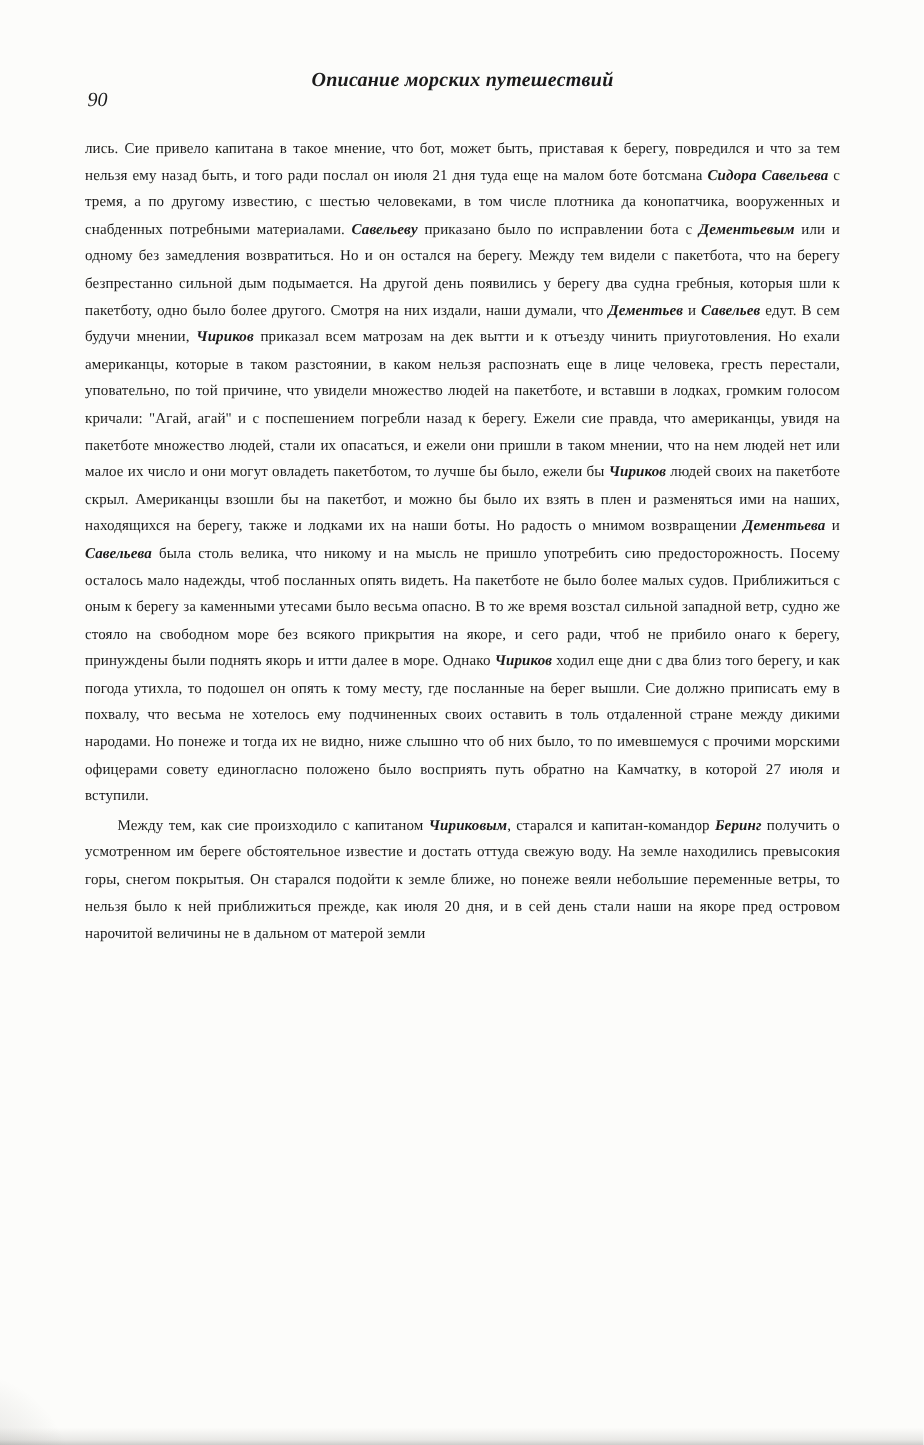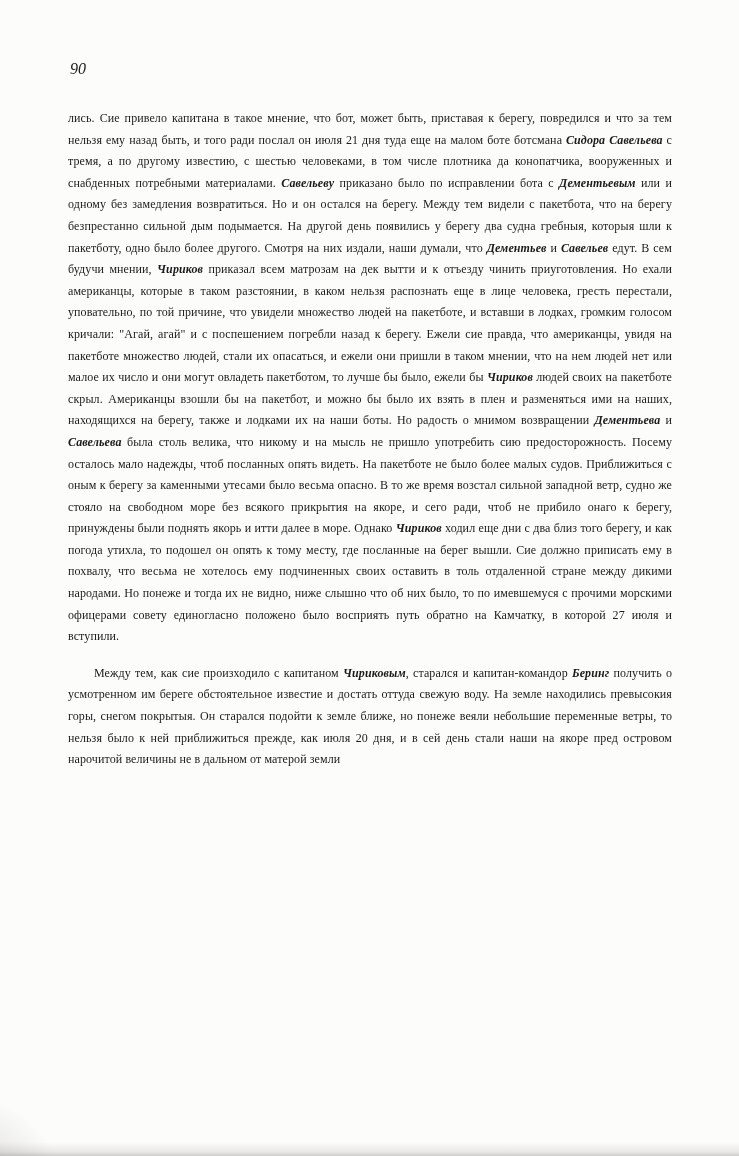--- a/index.html
+++ b/index.html
@@ -24,40 +24,40 @@
   }
   .page-header {
     position: relative;
     height: 22px;
     margin-bottom: 30px;
     font-size: 16px;
   }
   .page-number {
     position: absolute;
     left: 2px;
-    top: 4px;
+    top: 16px;
     font-style: italic;
     font-weight: 400;
   }
   .running-title {
     display: block;
     text-align: center;
     font-style: italic;
     font-weight: 700;
     letter-spacing: 0.2px;
   }
   .body-text p.para {
     margin: 0;
     font-size: 12px;
     line-height: 21.6px;
     text-align: justify;
     letter-spacing: 0.1px;
   }
   .body-text p.para + p.para {
-    margin-top: 15px;
+    margin-top: 2px;
   }
   .body-text p.para.indent {
     text-indent: 26px;
   }
   .name-italic {
     font-style: italic;
     font-weight: 700;
   }
   
   .scan-edge-bottom {
@@ -79,20 +79,21 @@
     pointer-events: none;
   }
 </style>
 </head>
 <body>
 
 <div class="scan">
   <div class="page-inner">
     <div class="page-header">
       <span class="page-number">90</span>
+      <span class="running-title">Описание морских путешествий</span>
     </div>
     <div class="body-text" id="body-text">
         <p class="para"><span>лись. Сие привело капитана в такое мнение, что бот, может быть, приставая к берегу, повредился и что за тем нельзя ему назад быть, и того ради послал он июля 21 дня туда еще на малом боте ботсмана </span><span class="name-italic">Сидора Савельева</span><span> с тремя, а по другому известию, с шестью человеками, в том числе плотника да конопатчика, вооруженных и снабденных потребными материалами. </span><span class="name-italic">Савельеву</span><span> приказано было по исправлении бота с </span><span class="name-italic">Дементьевым</span><span> или и одному без замедления возвратиться. Но и он остался на берегу. Между тем видели с пакетбота, что на берегу безпрестанно сильной дым подымается. На другой день появились у берегу два судна гребныя, которыя шли к пакетботу, одно было более другого. Смотря на них издали, наши думали, что </span><span class="name-italic">Дементьев</span><span> и </span><span class="name-italic">Савельев</span><span> едут. В сем будучи мнении, </span><span class="name-italic">Чириков</span><span> приказал всем матрозам на дек вытти и к отъезду чинить приуготовления. Но ехали американцы, которые в таком разстоянии, в каком нельзя распознать еще в лице человека, гресть перестали, уповательно, по той причине, что увидели множество людей на пакетботе, и вставши в лодках, громким голосом кричали: "Агай, агай" и с поспешением погребли назад к берегу. Ежели сие правда, что американцы, увидя на пакетботе множество людей, стали их опасаться, и ежели они пришли в таком мнении, что на нем людей нет или малое их число и они могут овладеть пакетботом, то лучше бы было, ежели бы </span><span class="name-italic">Чириков</span><span> людей своих на пакетботе скрыл. Американцы взошли бы на пакетбот, и можно бы было их взять в плен и разменяться ими на наших, находящихся на берегу, также и лодками их на наши боты. Но радость о мнимом возвращении </span><span class="name-italic">Дементьева</span><span> и </span><span class="name-italic">Савельева</span><span> была столь велика, что никому и на мысль не пришло употребить сию предосторожность. Посему осталось мало надежды, чтоб посланных опять видеть. На пакетботе не было более малых судов. Приближиться с оным к берегу за каменными утесами было весьма опасно. В то же время возстал сильной западной ветр, судно же стояло на свободном море без всякого прикрытия на якоре, и сего ради, чтоб не прибило онаго к берегу, принуждены были поднять якорь и итти далее в море. Однако </span><span class="name-italic">Чириков</span><span> ходил еще дни с два близ того берегу, и как погода утихла, то подошел он опять к тому месту, где посланные на берег вышли. Сие должно приписать ему в похвалу, что весьма не хотелось ему подчиненных своих оставить в толь отдаленной стране между дикими народами. Но понеже и тогда их не видно, ниже слышно что об них было, то по имевшемуся с прочими морскими офицерами совету единогласно положено было восприять путь обратно на Камчатку, в которой 27 июля и вступили.</span></p>
         <p class="para indent"><span>Между тем, как сие произходило с капитаном </span><span class="name-italic">Чириковым</span><span>, старался и капитан-командор </span><span class="name-italic">Беринг</span><span> получить о усмотренном им береге обстоятельное известие и достать оттуда свежую воду. На земле находились превысокия горы, снегом покрытыя. Он старался подойти к земле ближе, но понеже веяли небольшие переменные ветры, то нельзя было к ней приближиться прежде, как июля 20 дня, и в сей день стали наши на якоре пред островом нарочитой величины не в дальном от матерой земли</span></p>
       </div>
   </div>
   <div class="scan-corner-left"></div>
   <div class="scan-edge-bottom"></div>
 </div>
 

